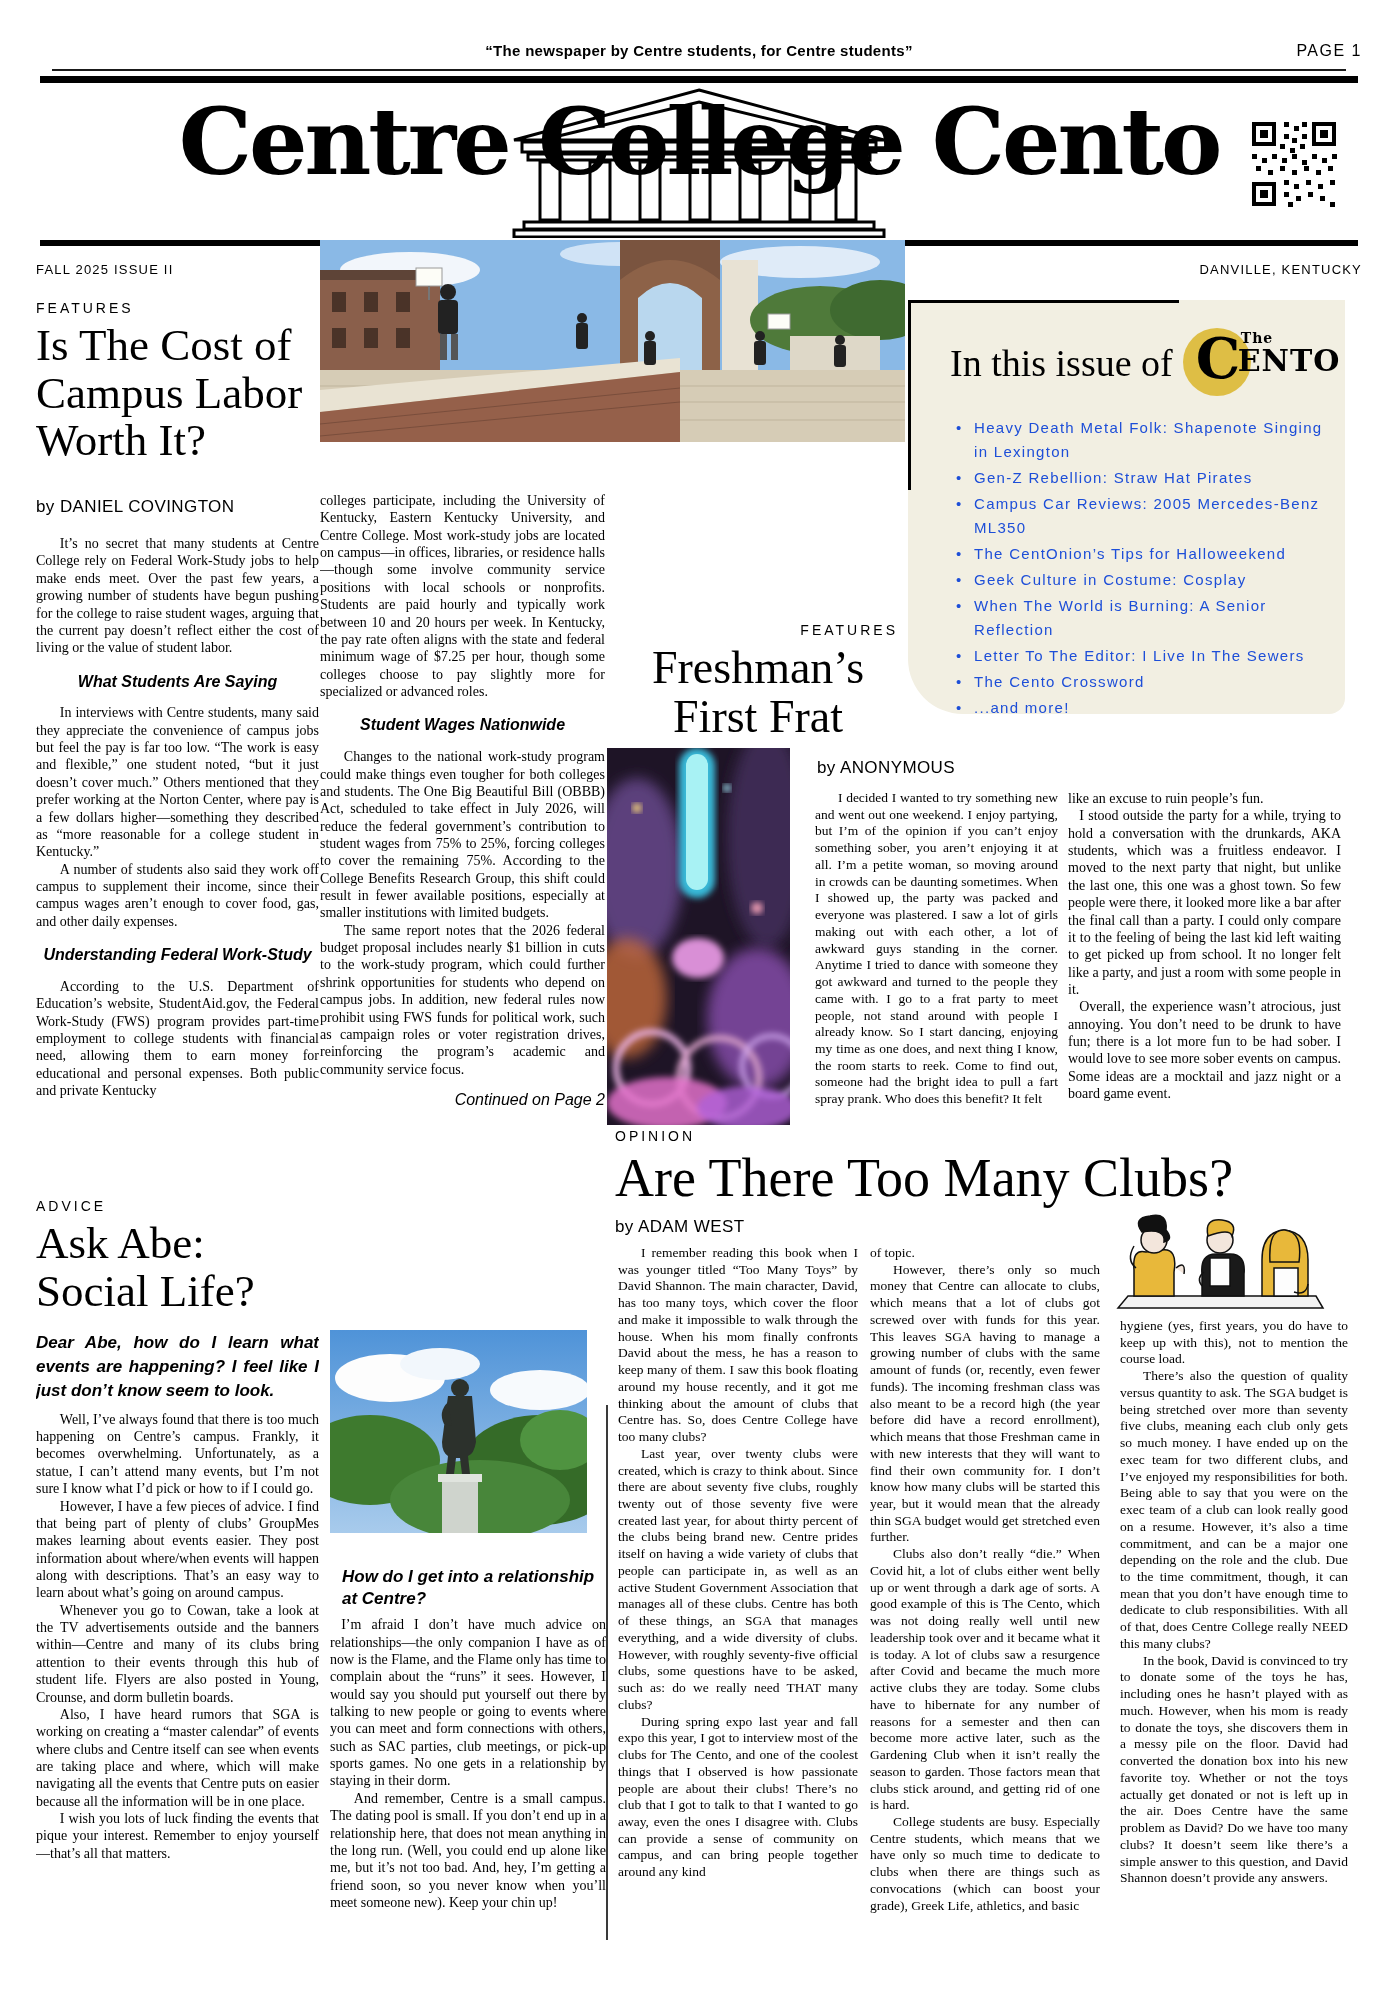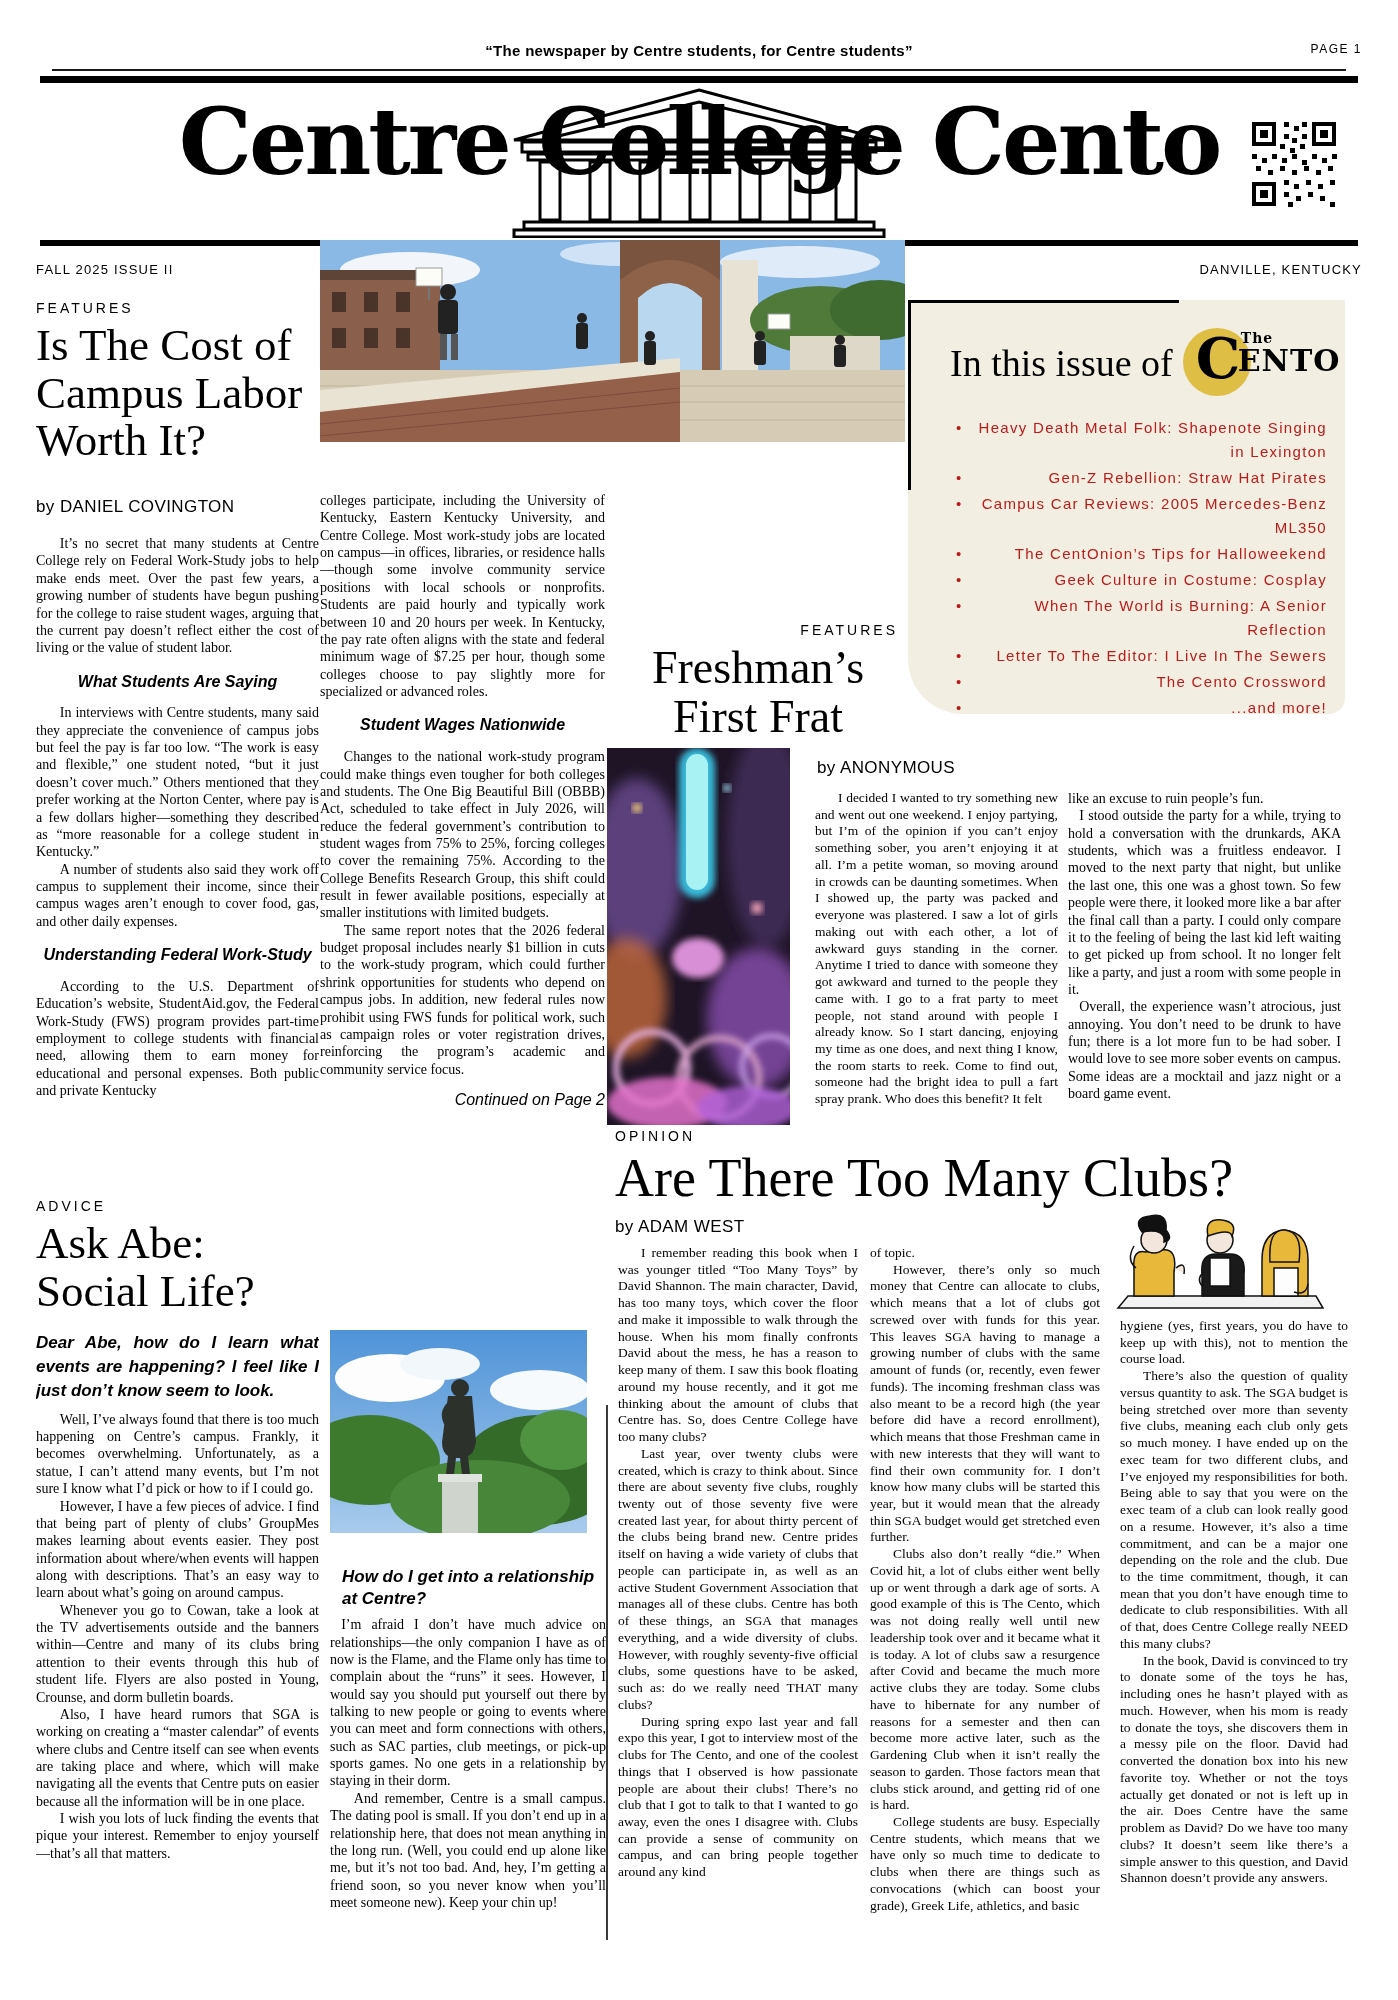--- a/index.html
+++ b/index.html
@@ -3,21 +3,21 @@
 <meta charset="utf-8">
 <style>
   html,body{margin:0;padding:0;background:#9a9a9a;}
   .page{position:relative;width:1398px;height:2000px;margin:0 auto;background:#ffffff;
         font-family:"Liberation Serif",serif;color:#000;overflow:hidden;}
   .abs{position:absolute;}
 
   
   .tagline{top:42px;left:0;width:100%;text-align:center;
            font-family:"Liberation Sans",sans-serif;font-weight:700;font-size:15px;letter-spacing:.3px;}
-  .page-label{top:42px;right:36px;font-family:"Liberation Sans",sans-serif;font-size:12px;letter-spacing:1.5px;}
+  .page-label{top:42px;right:36px;font-family:"Liberation Sans",sans-serif;font-size:16px;letter-spacing:1.5px;}
   .rule-thin{top:69px;left:52px;right:52px;height:2px;background:#1a1a1a;}
   .rule-thick{top:76px;left:40px;right:40px;height:7px;background:#000;}
   .rule-bottom{top:240px;left:40px;right:40px;height:6px;background:#000;}
   .masthead-building{left:484px;top:86px;z-index:0;}
   .masthead{top:96px;left:0;width:100%;text-align:center;z-index:1;margin:0;
             font-family:"DejaVu Serif",serif;font-weight:700;font-size:92px;line-height:1;
             letter-spacing:-3px;}
   .qr{top:118px;right:58px;z-index:2;}
   .info-row span, .info-row div{font-family:"Liberation Sans",sans-serif;font-size:13px;letter-spacing:1.2px;}
   .info-issue{top:262px;left:36px;}
@@ -56,21 +56,21 @@
   .issue-border-left{position:absolute;top:0;left:0;width:3px;height:46%;background:#000;}
   .issue-title-row{display:flex;align-items:center;gap:10px;margin:24px 0 4px 42px;}
   .issue-title{font-family:"Liberation Serif",serif;font-weight:400;font-size:38px;margin:0;}
   .cento-logo{position:relative;width:130px;height:78px;flex:0 0 auto;}
   .logo-circle{position:absolute;left:0;top:4px;width:68px;height:68px;border-radius:50%;background:#DEBE45;}
   .logo-c{position:absolute;left:13px;top:6px;font-family:"DejaVu Serif",serif;font-weight:700;font-size:56px;line-height:1;}
   .logo-the{position:absolute;left:58px;top:6px;font-family:"DejaVu Serif",serif;font-weight:700;font-size:14px;letter-spacing:1px;}
   .logo-rest{position:absolute;left:55px;top:19px;font-family:"DejaVu Serif",serif;font-weight:700;font-size:30px;letter-spacing:1px;}
   .issue-list{list-style:none;margin:14px 18px 0 46px;padding:0;
               font-family:"Liberation Sans",sans-serif;font-size:15px;letter-spacing:1.3px;
-              line-height:1.6;color:#b91c1c;text-align:right;}
+              line-height:1.6;color:#1d4ed8;}
   .issue-list li{position:relative;padding-left:20px;margin-bottom:2px;}
   .issue-list li::before{content:"•";position:absolute;left:2px;top:0;}
 </style>
 </head>
 <body>
 
 <div class="page">
 
   <div class="abs tagline">“The newspaper by Centre students, for Centre students”</div>
   <div class="abs page-label">PAGE 1</div>

